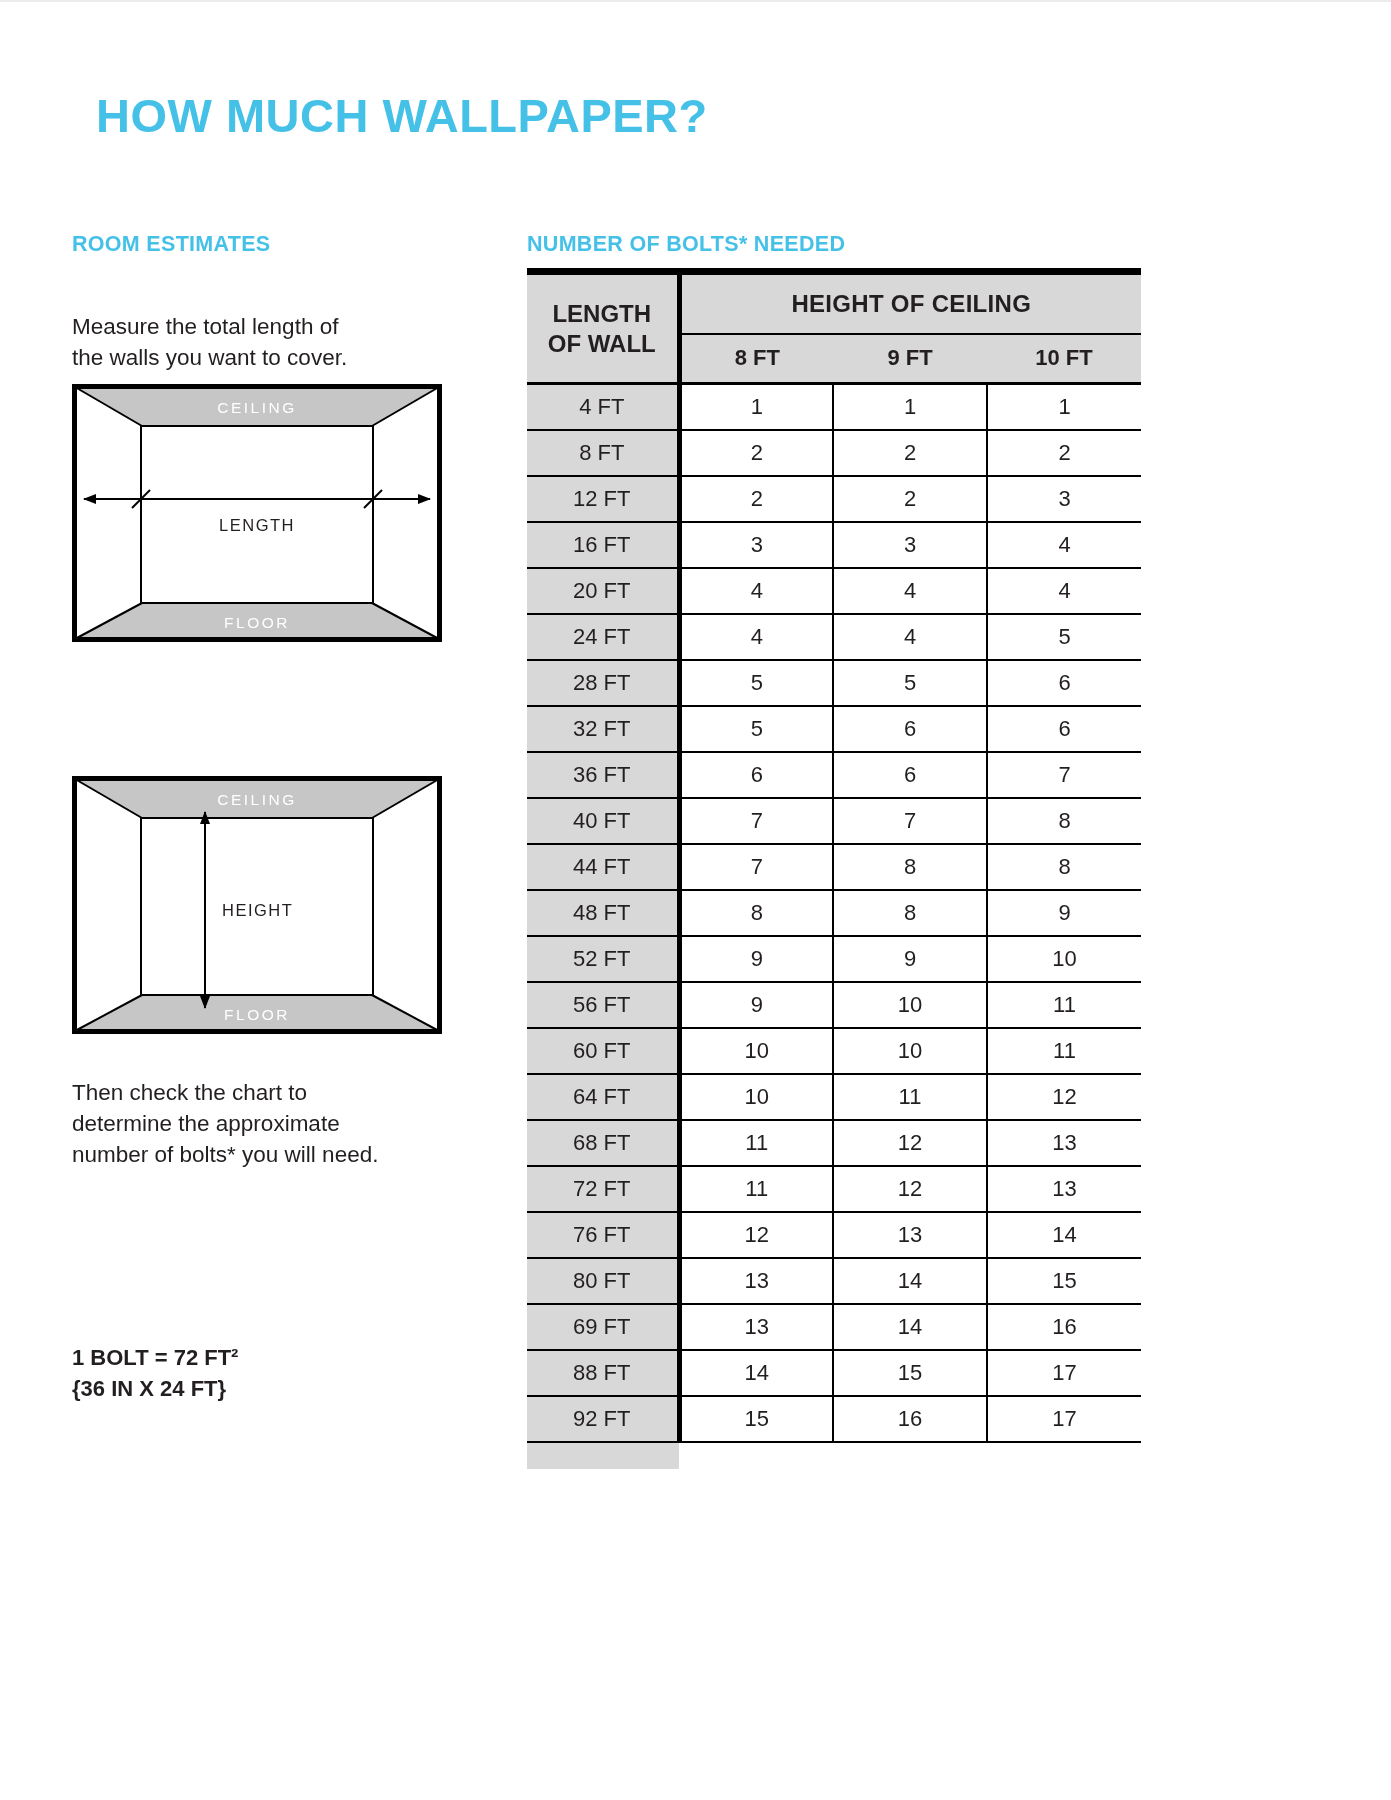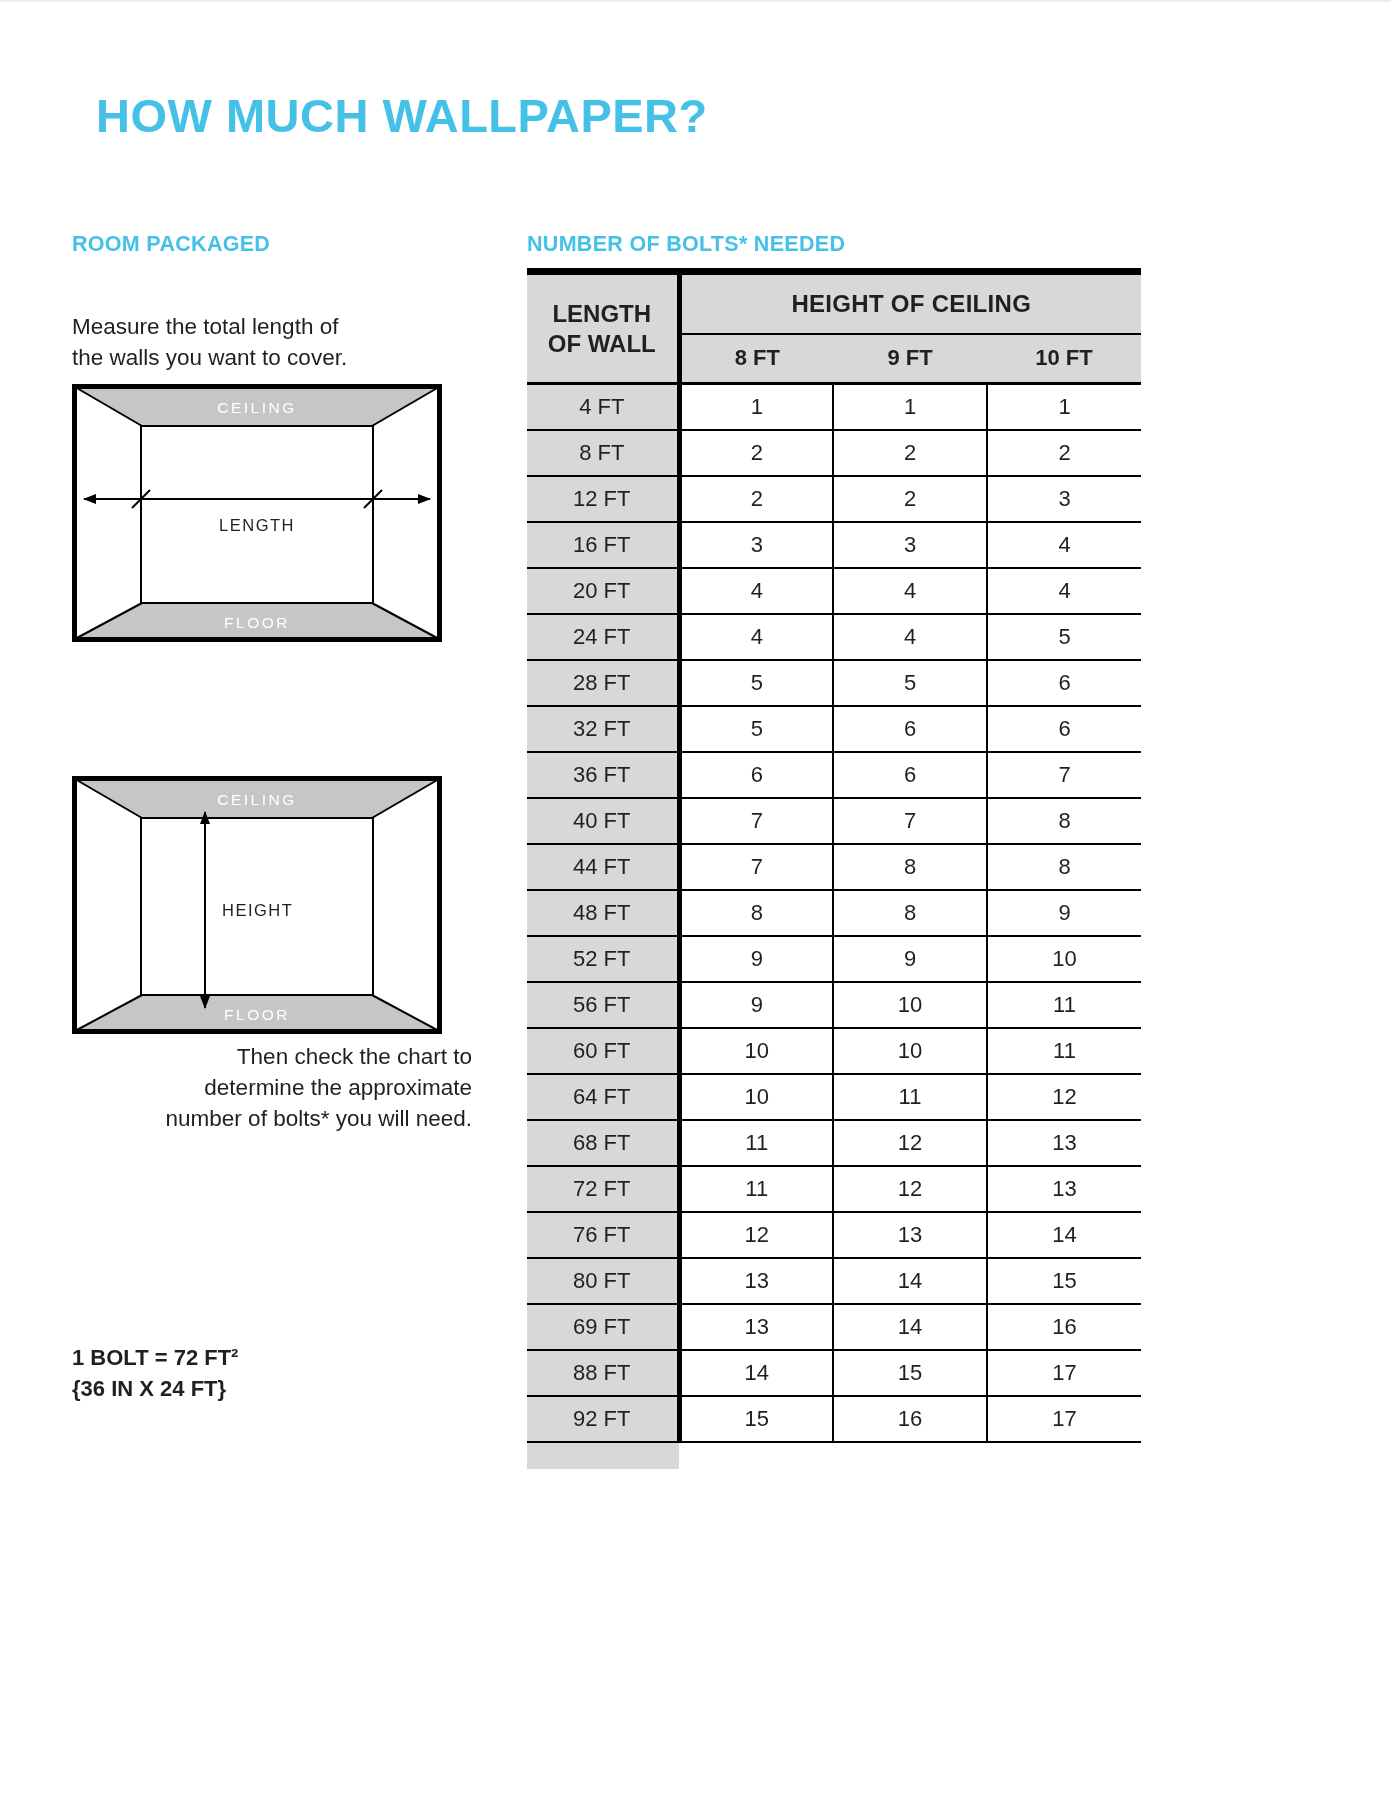--- a/index.html
+++ b/index.html
@@ -32,21 +32,21 @@
   }
   #room-estimates-heading { position: absolute; left: 72px; top: 230px; }
   #bolts-heading { position: absolute; left: 527px; top: 230px; width: 614px; }
 
   .para {
     position: absolute; left: 72px; width: 400px;
     font-size: 22.5px; line-height: 31px; white-space: pre-line;
   }
   #step1 { top: 286px; }
   #step2 { top: 680px; }
-  #step3 { top: 1016px; text-align: right; }
+  #step3 { top: 1052px; }
 
   .diagram { position: absolute; left: 72px; }
   #diagram1 { top: 382px; }
   #diagram2 { top: 774px; }
 
   .band { fill: var(--band-gray); }
   .edge { stroke: #000; stroke-width: 2; }
   .inner-rect { fill: #ffffff; stroke: #000; stroke-width: 2; }
   .frame { fill: none; stroke: #000; stroke-width: 5; }
   .band-label { fill: #ffffff; font-size: 15.5px; letter-spacing: 2.5px; font-family: "Liberation Sans", sans-serif; }
@@ -94,21 +94,21 @@
   }
   .table-stub { width: 152px; height: 26px; background: var(--cell-gray); }
 </style>
 </head>
 <body>
 
 <div class="page">
 
   <h1 class="page-title">HOW MUCH WALLPAPER?</h1>
 
-  <div class="section-heading" id="room-estimates-heading">ROOM PACKAGED</div>
+  <div class="section-heading" id="room-estimates-heading">ROOM ESTIMATES</div>
   <div class="section-heading" id="bolts-heading">NUMBER OF BOLTS* NEEDED</div>
 
   <p class="para" id="step1">Measure the total length of
 the walls you want to cover.</p>
 
   <svg class="diagram" id="diagram1" width="370" height="258" viewBox="0 0 370 258" xmlns="http://www.w3.org/2000/svg">
     <defs>
       <marker id="ah1" markerUnits="userSpaceOnUse" markerWidth="16" markerHeight="12" refX="12" refY="5" orient="auto-start-reverse">
         <path d="M0,0 L13,5 L0,10 Z" fill="#000"></path>
       </marker>

